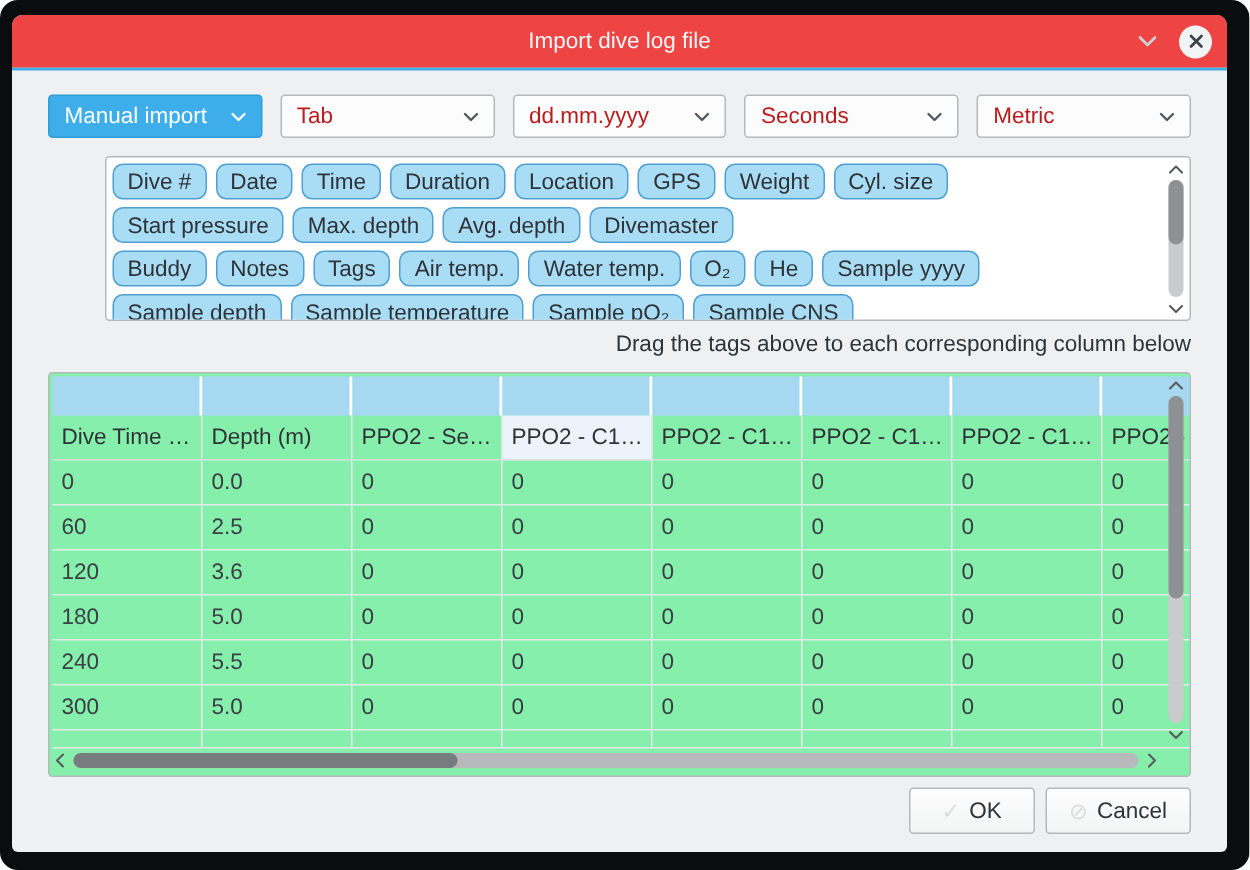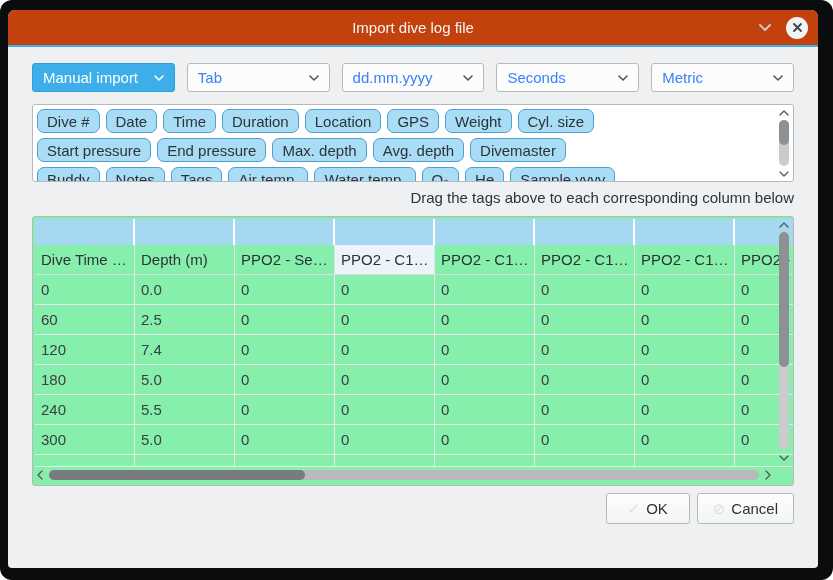--- a/index.html
+++ b/index.html
@@ -13,48 +13,48 @@
     width:833px; height:580px; background:#0a0c0d;
     border-radius:12px; position:relative; overflow:hidden;
   }
   .window {
     position:absolute; left:8px; top:10px; width:810px; height:558px;
     border-radius:7px 7px 4px 4px; overflow:hidden; background:#eff0f1;
     display:flex; flex-direction:column;
   }
   
   .titlebar {
-    height:35px; flex:none; background:#c2410c; position:relative;
+    height:35px; flex:none; background:#ef4444; position:relative;
     display:flex; align-items:center; justify-content:center;
   }
   .titlebar-title { color:#f4f6f7; font-size:15px; }
   .titlebar-actions { position:absolute; right:10px; top:0; height:35px; display:flex; align-items:center; gap:14px; }
   .collapse-btn { color:#cdd2d5; display:flex; align-items:center; cursor:pointer; }
   .close-btn {
     width:22px; height:22px; border-radius:50%; background:#f1f3f4;
     display:flex; align-items:center; justify-content:center; color:#3c444a; cursor:pointer;
   }
   .accent-line { height:2px; flex:none; background:#3daee9; }
   
   .content { flex:1; padding:16px 24px 0 24px; display:flex; flex-direction:column; }
   
   .dropdown-row { display:flex; gap:12px; flex:none; }
   .dropdown {
     flex:1; height:29px; background:#fcfcfc; border:1px solid #b6b9bb; border-radius:3px;
     display:flex; align-items:center; justify-content:space-between;
-    padding:0 9px 0 10px; font-size:15px; color:#3b82f6; cursor:pointer;
+    padding:0 9px 0 10px; font-size:15px; color:#b91c1c; cursor:pointer;
   }
   .dropdown .chev { color:#51575c; }
   .dropdown.selected { background:#3daee9; border-color:#2f9ed6; color:#ffffff; }
   .dropdown.selected .chev { color:#ffffff; }
   
   .tagbox {
-    margin-top:12px; height:78px; flex:none; background:#ffffff;
+    margin-top:12px; height:110px; flex:none; background:#ffffff;
     border:1px solid #b6b9bb; border-radius:3px; position:relative;
-    overflow:hidden; padding:4px 24px 0 4px;
+    overflow:hidden; padding:4px 24px 0 4px;margin-left:38px;
   }
   .tag-row { display:flex; gap:6px; height:24px; margin-bottom:5px; flex:none; }
   .tag {
     height:24px; flex:none; background:#a9dcf5; border:1px solid #4f9fd0; border-radius:7px;
     padding:0 9px; font-size:15px; color:#2e3338;
     display:flex; align-items:center; white-space:nowrap; cursor:grab;
   }
   
   .vscroll {
     position:absolute; right:2px; top:2px; bottom:2px; width:15px;
@@ -171,21 +171,20 @@
               <div class="tag">Date</div>
               <div class="tag">Time</div>
               <div class="tag">Duration</div>
               <div class="tag">Location</div>
               <div class="tag">GPS</div>
               <div class="tag">Weight</div>
               <div class="tag">Cyl. size</div>
             </div>
             <div class="tag-row">
               <div class="tag">Start pressure</div>
-              <div class="tag">End pressure</div>
               <div class="tag">Max. depth</div>
               <div class="tag">Avg. depth</div>
               <div class="tag">Divemaster</div>
             </div>
             <div class="tag-row">
               <div class="tag">Buddy</div>
               <div class="tag">Notes</div>
               <div class="tag">Tags</div>
               <div class="tag">Air temp.</div>
               <div class="tag">Water temp.</div>
@@ -256,21 +255,21 @@
               <div class="td">2.5</div>
               <div class="td">0</div>
               <div class="td">0</div>
               <div class="td">0</div>
               <div class="td">0</div>
               <div class="td">0</div>
               <div class="td">0</div>
             </div>
             <div class="trow">
               <div class="td">120</div>
-              <div class="td">7.4</div>
+              <div class="td">3.6</div>
               <div class="td">0</div>
               <div class="td">0</div>
               <div class="td">0</div>
               <div class="td">0</div>
               <div class="td">0</div>
               <div class="td">0</div>
             </div>
             <div class="trow">
               <div class="td">180</div>
               <div class="td">5.0</div>

